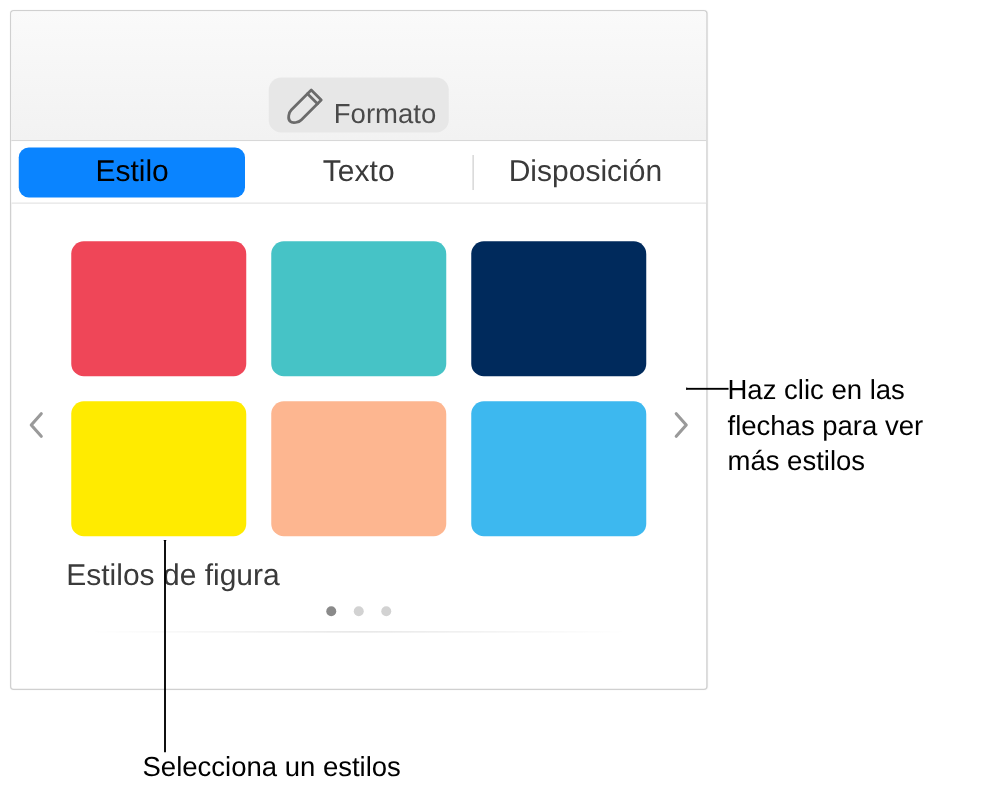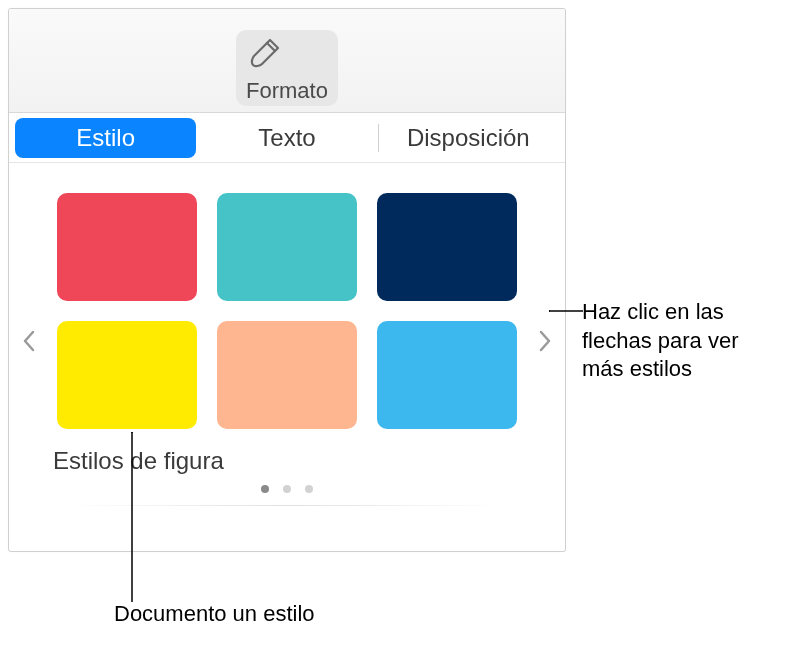--- a/index.html
+++ b/index.html
@@ -28,22 +28,21 @@
     display: flex;
     align-items: flex-end;
     justify-content: center;
     gap: 26px;
     background: linear-gradient(#fafafa,#f2f2f2);
     border-bottom: 1px solid #d8d8d8;
     padding-bottom: 6px;
   }
   .tool-btn {
     display: flex;
-    flex-direction: column;
-    align-items: flex-start;
+    align-items: flex-end;
     gap: 6px;
     padding: 6px 10px 2px;
     border-radius: 10px;
     color: #5a5a5a;
     font-size: 21px;
     cursor: pointer;
     user-select: none;
   }
   .tool-btn.active {
     background: #e7e7e7;
@@ -66,21 +65,21 @@
     display:flex;
     align-items:center;
     justify-content:center;
     font-size: 24px;
     color:#3a3a3a;
     cursor:pointer;
     position: relative;
   }
   .seg.active {
     background:#0a84ff;
-    color:#ffffff;
+    color:#000000;
     border-radius: 8px;
     font-weight: 500;
   }
   .seg.divider::before {
     content:'';
     position:absolute; left:0; top:6px; bottom:6px;
     width:1px; background:#cfcfcf;
   }
   
   .styles-area {
@@ -206,21 +205,21 @@
       <div class="pager-dot active"></div>
       <div class="pager-dot"></div>
       <div class="pager-dot"></div>
     </div>
 
     <div class="thin-rule"></div>
   </div>
 </div>
 
 <div class="callout right">Haz clic en las flechas para ver más estilos</div>
-<div class="callout bottom">Documento un estilo</div>
+<div class="callout bottom">Selecciona un estilos</div>
 
 <svg class="leader" style="left:549px; top:310px; width:34px; height:2px;">
   <line x1="0" y1="1" x2="34" y2="1"></line>
   <line x1="0" y1="-4" x2="0" y2="6" stroke-width="1.5"></line>
 </svg>
 <svg class="leader" style="left:131px; top:432px; width:2px; height:170px;">
   <line x1="1" y1="0" x2="1" y2="170"></line>
   <line x1="-4" y1="0" x2="6" y2="0" stroke-width="1.5"></line>
 </svg>
 

